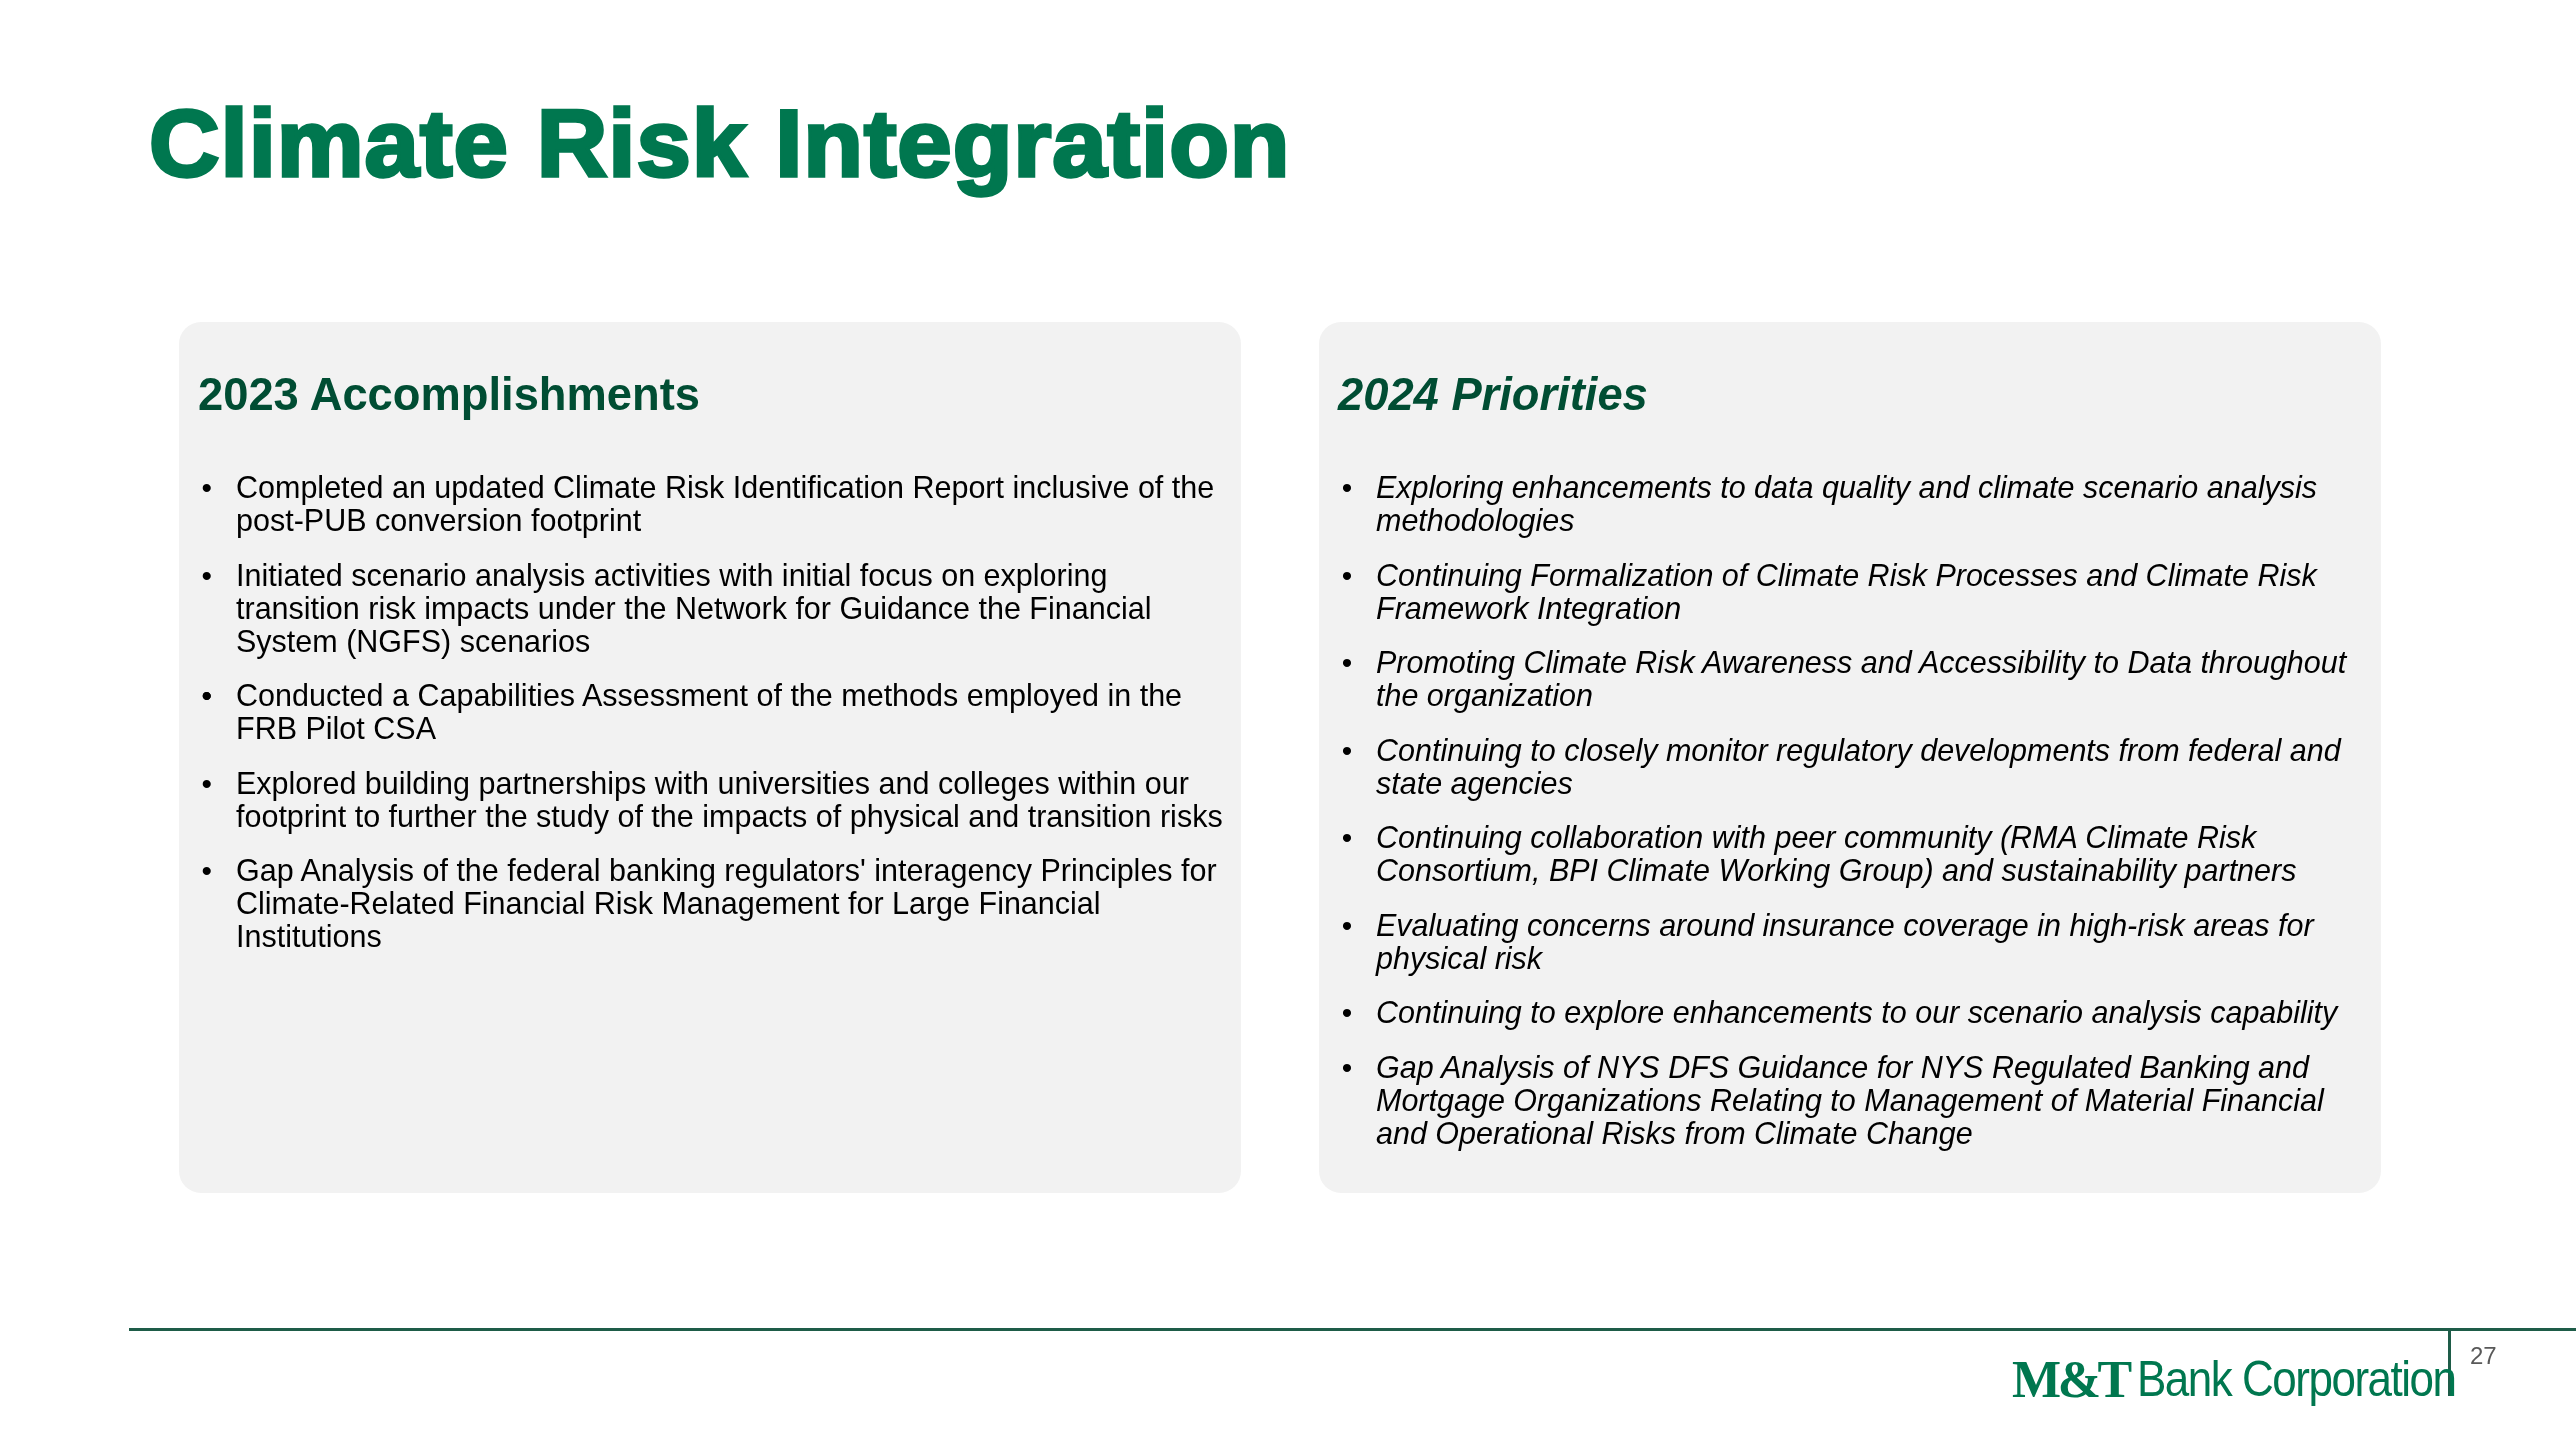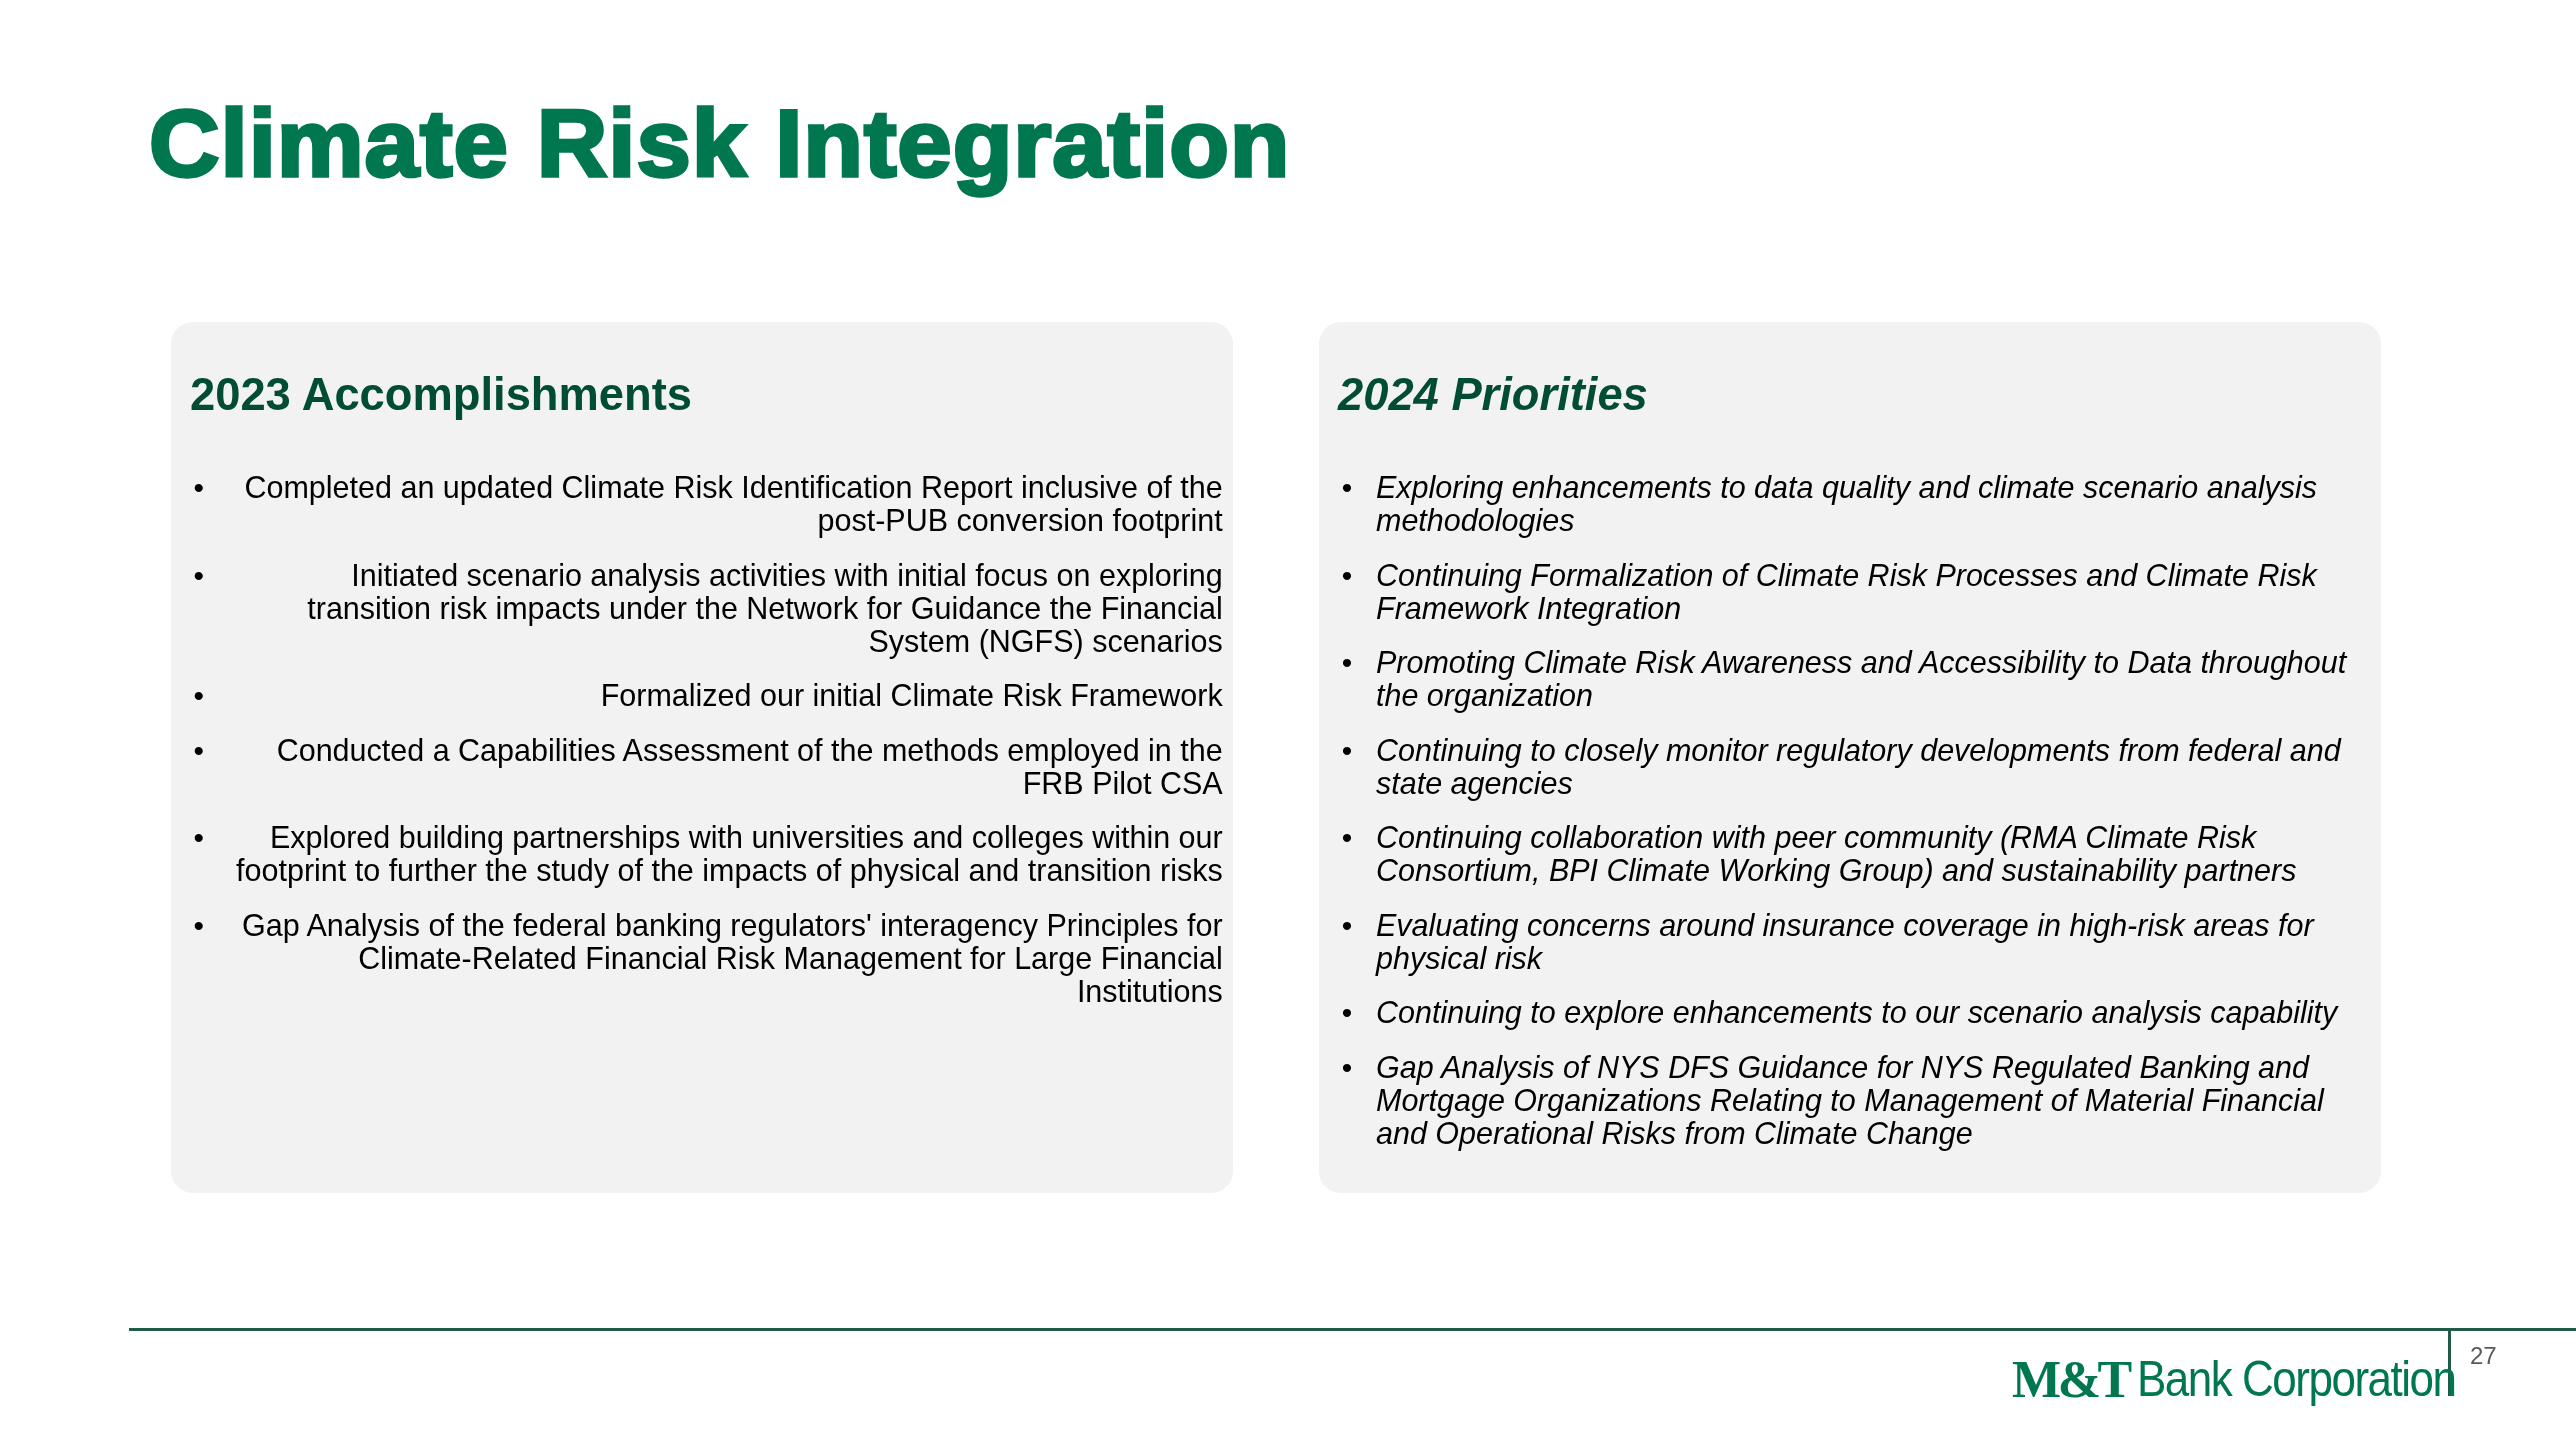--- a/index.html
+++ b/index.html
@@ -31,21 +31,21 @@
       white-space: nowrap;
     }
     .card {
       position: absolute;
       top: 322px;
       height: 871px;
       background: #F2F2F2;
       border-radius: 22px;
       box-sizing: border-box;
     }
-    .card.left { left: 171px; width: 1062px; text-align: right; }
+    .card.left { left: 179px; width: 1062px; }
     .card.right { left: 1319px; width: 1062px; font-style: italic; }
     .card-heading {
       position: absolute;
       left: 19px;
       top: 45px;
       margin: 0;
       font-family: "Liberation Sans", sans-serif;
       font-weight: 700;
       font-size: 46px;
       line-height: 55px;
@@ -136,21 +136,21 @@
 </head>
 <body>
 
 <h1 class="slide-title">Climate Risk Integration</h1>
 
 <section class="card left">
   <h2 class="card-heading">2023 Accomplishments</h2>
   <ul class="bullets">
     <li><span class="dot">•</span><span>Completed an updated Climate Risk Identification Report inclusive of the post-PUB conversion footprint</span></li>
     <li><span class="dot">•</span><span>Initiated scenario analysis activities with initial focus on exploring transition risk impacts under the Network for Guidance the Financial System (NGFS) scenarios</span></li>
-    <li><span class="dot">•</span><span>Formalized our initial Climate Risk Framework</span></li>
+    <li><span class="dot">•</span></li>
     <li><span class="dot">•</span><span>Conducted a Capabilities Assessment of the methods employed in the FRB Pilot CSA</span></li>
     <li><span class="dot">•</span><span>Explored building partnerships with universities and colleges within our footprint to further the study of the impacts of physical and transition risks</span></li>
     <li><span class="dot">•</span><span>Gap Analysis of the federal banking regulators' interagency Principles for Climate-Related Financial Risk Management for Large Financial Institutions</span></li>
   </ul>
 </section>
 
 <section class="card right">
   <h2 class="card-heading">2024 Priorities</h2>
   <ul class="bullets">
     <li><span class="dot">•</span><span>Exploring enhancements to data quality and climate scenario analysis methodologies</span></li>

